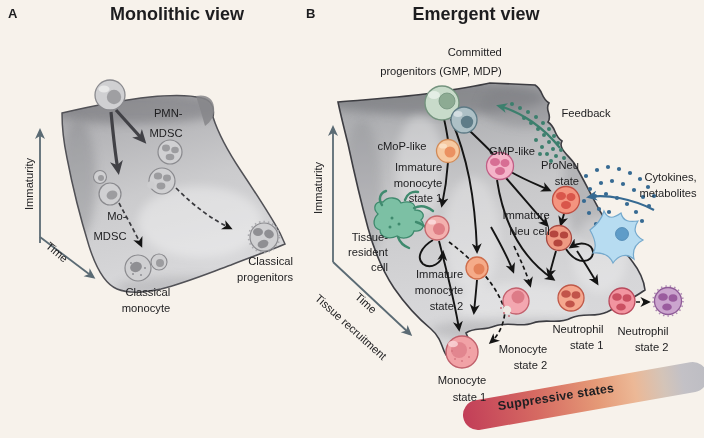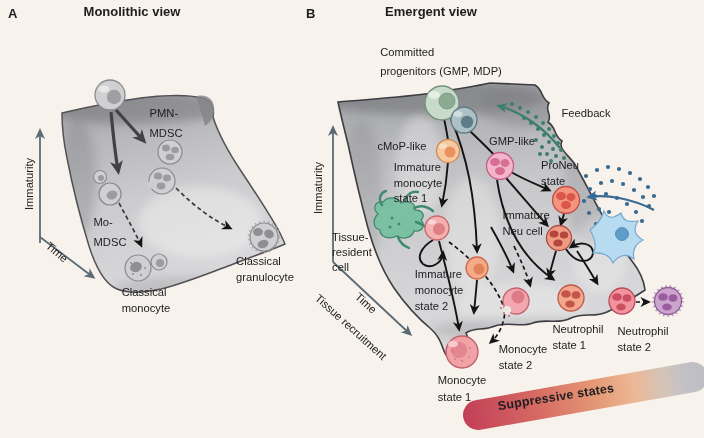--- a/index.html
+++ b/index.html
@@ -1,24 +1,24 @@
 <!DOCTYPE html>
 <html style="--bg: #f7f2eb; --ink: #1d1d1f; --axis: #5b6b74; --arrow: #141414; --arrow-thick: #414146; --gray-cell: #d0d0d2; --gray-stroke: #8a8a8e; --gray-nucleus: #9c9c9f; --green-cell: #c8dbca; --green-stroke: #74937e; --green-nucleus: #8dab93; --slate-cell: #adc0c6; --slate-stroke: #5d7a85; --slate-nucleus: #5e7c88; --orange-cell: #f6c9a1; --orange-stroke: #d18a57; --orange-nucleus: #eb9161; --pink-cell: #f4b4c9; --pink-stroke: #c05f86; --pink-lobe: #d76e94; --salmon-cell: #f4947f; --salmon-stroke: #bf5044; --salmon-lobe: #d9564b; --immneu-cell: #ef9a83; --immneu-stroke: #a84a42; --immneu-lobe: #b5463e; --immono1-cell: #f3b1af; --immono1-stroke: #c4686e; --immono1-nucleus: #df7f86; --immono2-cell: #f5ab89; --immono2-stroke: #cd6d4b; --immono2-nucleus: #e4825a; --mono1-cell: #f1a2a6; --mono1-stroke: #c0616c; --mono1-nucleus: #e2868f; --mono2-cell: #f3a7b0; --mono2-stroke: #c2606c; --mono2-nucleus: #dd7b87; --neu1-cell: #f5a78e; --neu1-stroke: #bf5848; --neu1-lobe: #c2544a; --neu2-cell: #f294a0; --neu2-stroke: #b94a5c; --neu2-lobe: #ca4f61; --purple-cell: #cba5ce; --purple-stroke: #8f5c98; --purple-lobe: #9a5c9e; --teal-cell: #7cc0a4; --teal-stroke: #3f8a6e; --stellate-cell: #b7dcf1; --stellate-stroke: #74a9cd; --stellate-nucleus: #5f9cc8; --feedback-green: #3c7f6d; --cytokine-blue: #366a92; --banner-red: #c23e58; --banner-orange: #e59a77; --banner-gray: #bdbdc3;"><head>
 <meta charset="utf-8">
 <style>
   html,body{margin:0;padding:0;}
   #stage{position:relative;width:704px;height:438px;background:var(--bg,#f7f2eb);
          font-family:"Liberation Sans","DejaVu Sans",sans-serif;overflow:hidden;}
   #scene{position:absolute;left:0;top:0;}
-  .lbl{position:absolute;transform:translateX(-50%);text-align:left;white-space:nowrap;
+  .lbl{position:absolute;transform:translateX(-50%);text-align:right;white-space:nowrap;
        font-size:11.2px;color:var(--ink,#1d1d1f);line-height:15.5px;}
   .rot{position:absolute;white-space:nowrap;font-size:11.2px;color:var(--ink,#1d1d1f);}
   .panel-letter{position:absolute;font-size:13px;font-weight:700;color:var(--ink,#1d1d1f);}
-  .panel-title{position:absolute;transform:translateX(-50%);font-size:13px;font-weight:700;
-               color:var(--ink,#1d1d1f);white-space:nowrap;}
+  .panel-title{position:absolute;transform:translateX(-50%);font-size:18px;font-weight:700;
+               color:var(--ink,#1d1d1f);white-space:nowrap;margin-left:45px;}
   .banner-text{position:absolute;font-size:12.5px;font-weight:700;color:#1f1f22;
                transform:translate(-50%,-50%) rotate(-9deg);white-space:nowrap;letter-spacing:.2px;}
 </style>
 </head>
 <body>
 
 <div id="stage" style="--bg: #f7f2eb; --ink: #1d1d1f; --axis: #5b6b74; --arrow: #141414; --arrow-thick: #414146; --gray-cell: #d0d0d2; --gray-stroke: #8a8a8e; --gray-nucleus: #9c9c9f; --green-cell: #c8dbca; --green-stroke: #74937e; --green-nucleus: #8dab93; --slate-cell: #adc0c6; --slate-stroke: #5d7a85; --slate-nucleus: #5e7c88; --orange-cell: #f6c9a1; --orange-stroke: #d18a57; --orange-nucleus: #eb9161; --pink-cell: #f4b4c9; --pink-stroke: #c05f86; --pink-lobe: #d76e94; --salmon-cell: #f4947f; --salmon-stroke: #bf5044; --salmon-lobe: #d9564b; --immneu-cell: #ef9a83; --immneu-stroke: #a84a42; --immneu-lobe: #b5463e; --immono1-cell: #f3b1af; --immono1-stroke: #c4686e; --immono1-nucleus: #df7f86; --immono2-cell: #f5ab89; --immono2-stroke: #cd6d4b; --immono2-nucleus: #e4825a; --mono1-cell: #f1a2a6; --mono1-stroke: #c0616c; --mono1-nucleus: #e2868f; --mono2-cell: #f3a7b0; --mono2-stroke: #c2606c; --mono2-nucleus: #dd7b87; --neu1-cell: #f5a78e; --neu1-stroke: #bf5848; --neu1-lobe: #c2544a; --neu2-cell: #f294a0; --neu2-stroke: #b94a5c; --neu2-lobe: #ca4f61; --purple-cell: #cba5ce; --purple-stroke: #8f5c98; --purple-lobe: #9a5c9e; --teal-cell: #7cc0a4; --teal-stroke: #3f8a6e; --stellate-cell: #b7dcf1; --stellate-stroke: #74a9cd; --stellate-nucleus: #5f9cc8; --feedback-green: #3c7f6d; --cytokine-blue: #366a92; --banner-red: #c23e58; --banner-orange: #e59a77; --banner-gray: #bdbdc3;">
 
 <svg id="scene" width="704" height="438" viewBox="0 0 704 438">
   <defs>
@@ -348,52 +348,56 @@
 
 <div class="panel-letter" style="left:8px;top:6px">A</div>
 <div class="panel-title" style="left:132px;top:4px">Monolithic view</div>
 <div class="panel-letter" style="left:306px;top:6px">B</div>
 <div class="panel-title" style="left:431px;top:4px">Emergent view</div>
 
 <div class="lbl" style="left:166px;top:103px;line-height:20px">
   <div>PMN-</div>
       <div>MDSC</div>
 </div>
-<div class="lbl" style="left:110px;top:212px;line-height:20px">
+<div class="lbl" style="left:110px;top:206px;line-height:20px">
   <div>Mo-</div>
       <div>MDSC</div>
 </div>
 <div class="lbl" style="left:146px;top:285px">
   <div>Classical</div>
       <div>monocyte</div>
 </div>
 <div class="lbl" style="left:265px;top:254px">
   <div>Classical</div>
-      <div>granulocyte</div>
+      <div>progenitors</div>
 </div>
 <div class="rot" style="left:29px;top:184px;transform:translate(-50%,-50%) rotate(-90deg)">Immaturity</div>
 <div class="rot" style="left:57px;top:252px;transform:translate(-50%,-50%) rotate(40deg)">Time</div>
 
 <div class="lbl" style="left:441px;top:43px;line-height:19px">
   <div>Committed</div>
       <div>progenitors (GMP, MDP)</div>
 </div>
 <div class="lbl" style="left:402px;top:139px">cMoP-like</div>
-<div class="lbl" style="left:512px;top:134px">GMP-like</div>
+<div class="lbl" style="left:512px;top:144px">GMP-like</div>
 <div class="lbl" style="left:586px;top:106px">Feedback</div>
 <div class="lbl" style="left:560px;top:158px">
   <div>ProNeu</div>
       <div>state</div>
 </div>
+<div class="lbl" style="left:668px;top:169px;line-height:16px">
+  <div>Cytokines,</div>
+      <div>metabolites</div>
+</div>
 <div class="lbl" style="left:418px;top:160px">
   <div>Immature</div>
   <div>monocyte</div>
   <div>state 1</div>
 </div>
-<div class="lbl" style="left:352px;top:230px;line-height:15px">
+<div class="lbl" style="left:368px;top:230px;line-height:15px">
   <div>Tissue-</div>
   <div>resident</div>
   <div>cell</div>
 </div>
 <div class="lbl" style="left:526px;top:208px">
   <div>Immature</div>
       <div>Neu cell</div>
 </div>
 <div class="lbl" style="left:439px;top:266px;line-height:16px">
   <div>Immature</div>

